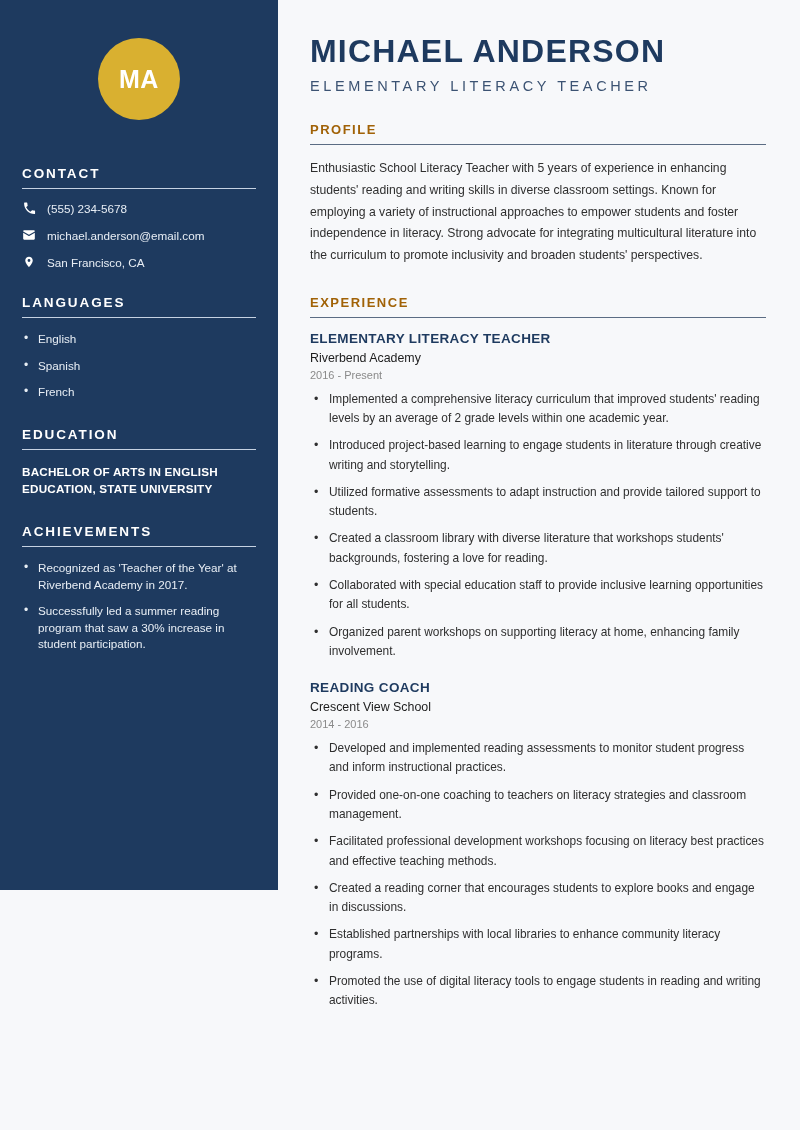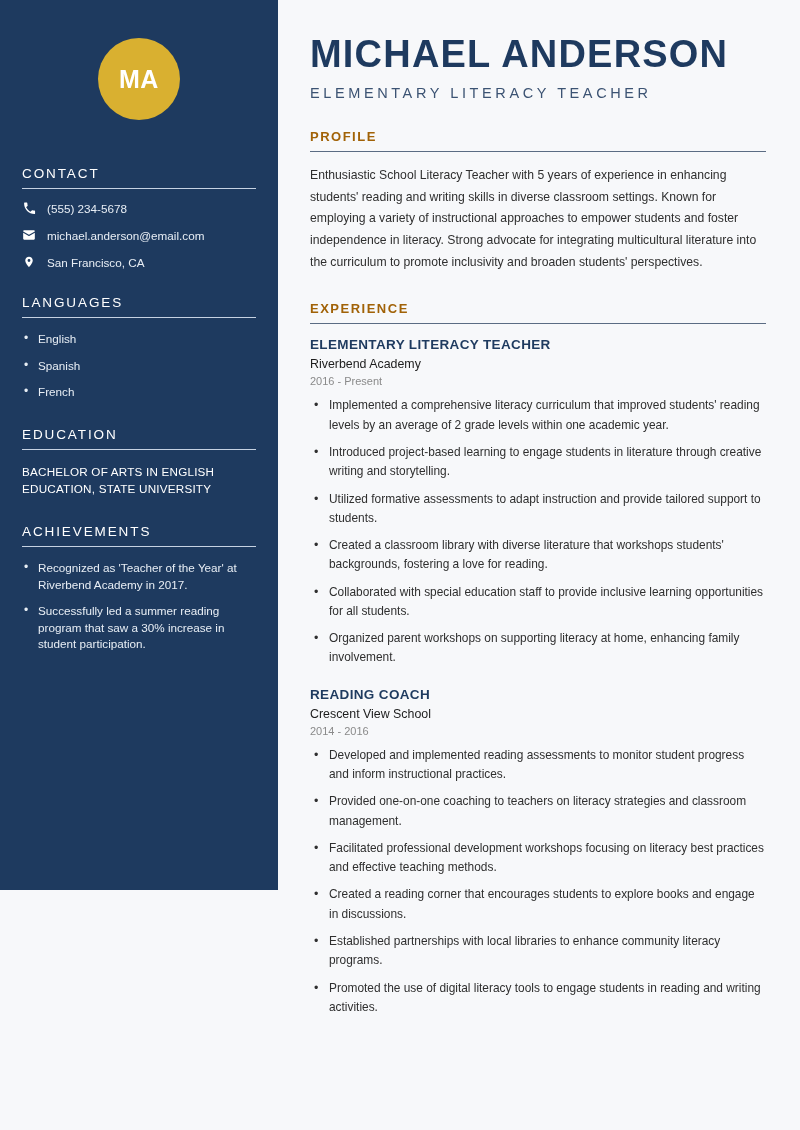--- a/index.html
+++ b/index.html
@@ -45,21 +45,21 @@
     color: #ffffff;
     font-size: 25px;
     font-weight: bold;
     letter-spacing: 0.5px;
   }
 
   .side-section { margin-bottom: 26px; }
 
   .side-heading {
     font-size: 13.5px;
-    font-weight: normal;
+    font-weight: bold;
     letter-spacing: 1.9px;
     color: #ffffff;
     padding-bottom: 7px;
   }
   .side-rule {
     height: 1px;
     background: #c6d2e2;
     margin-bottom: 13px;
   }
 
@@ -93,37 +93,37 @@
     content: "•";
     position: absolute;
     left: 2px;
     top: -1px;
     color: #e8eef5;
     font-size: 12px;
   }
 
   .edu-entry {
     font-size: 11.7px;
-    font-weight: normal;
+    font-weight: bold;
     line-height: 1.5;
     color: #ffffff;
     letter-spacing: 0.2px;
   }
 
   
   .main {
     flex: 1;
     height: 1130px;
     background: #f7f8fa;
     padding: 34px 34px 30px 32px;
     overflow: hidden;
   }
 
   .name {
-    font-size: 38px;
+    font-size: 32px;
     font-weight: bold;
     color: #1e3a5f;
     letter-spacing: 1.2px;
     line-height: 1.1;
   }
   .job-subtitle {
     font-size: 14.5px;
     color: #3c5373;
     letter-spacing: 3.6px;
     margin-top: 9px;

